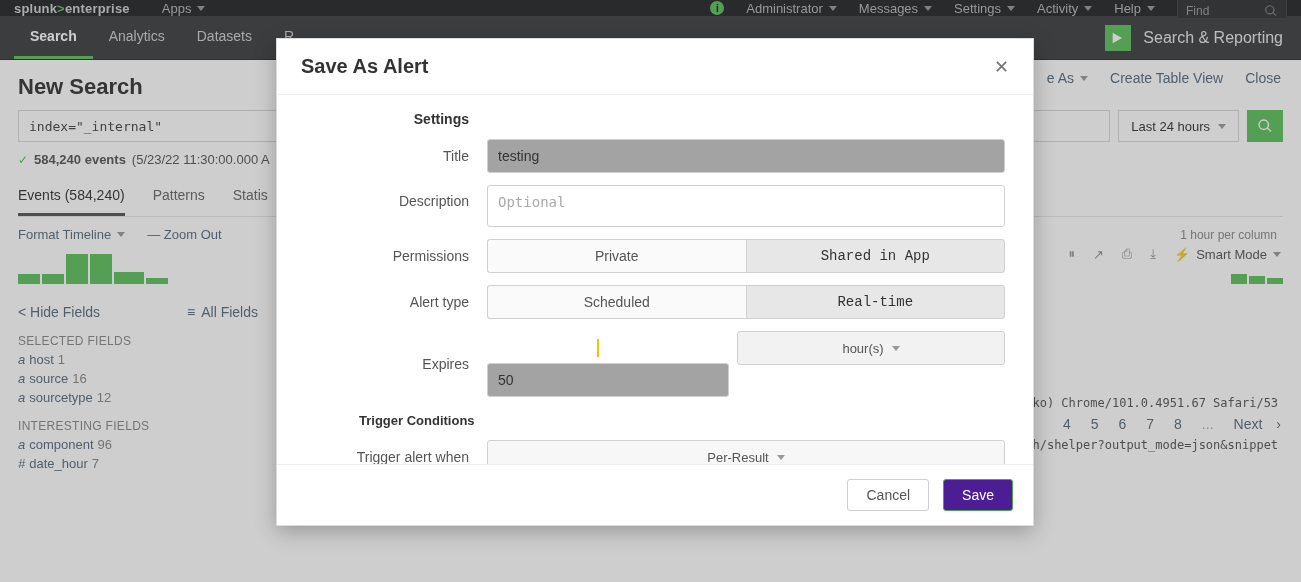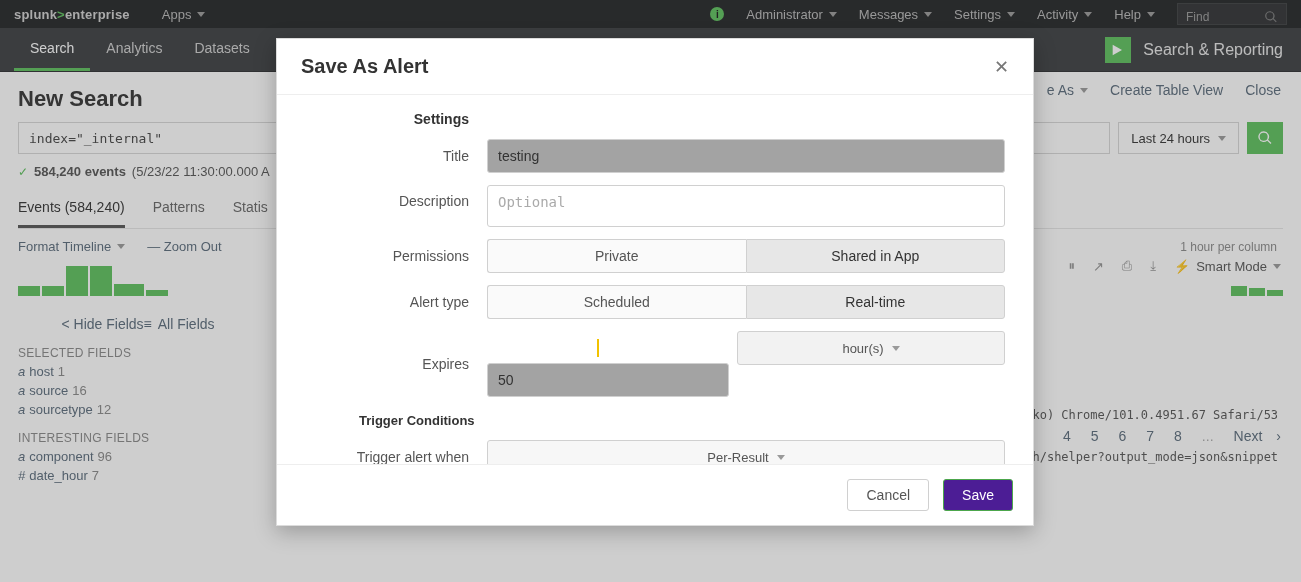--- a/index.html
+++ b/index.html
@@ -11,21 +11,21 @@
     overflow: hidden;
     position: relative;
     font-size: 13px;
     color: #333;
   }
 
   
   .topbar {
     background: #222426;
     color: #b8b8b8;
-    height: 28px;
+    height: 16px;
     display: flex;
     align-items: center;
     padding: 0 14px;
     font-size: 13px;
   }
   .brand { color: #d0d0d0; font-weight: 600; letter-spacing: .2px; }
   .brand .bracket { color: #5cc05c; font-weight: 700; }
   .topbar .apps { margin-left: 32px; display: flex; align-items: center; gap: 6px; cursor: pointer; }
   .topbar .right { margin-left: auto; display: flex; align-items: center; gap: 22px; }
   .topbar .right .item { display: flex; align-items: center; gap: 6px; cursor: pointer; }
@@ -48,21 +48,21 @@
   .navbar {
     background: #3b3e41;
     color: #d7d7d7;
     height: 44px;
     display: flex;
     align-items: stretch;
     padding: 0 0 0 14px;
     border-bottom: 1px solid #2c2e30;
   }
   .navbar .tab { padding: 12px 16px 10px; font-size: 14px; color: #cfcfcf; cursor: pointer; }
-  .navbar .tab.active { color: #fff; border-bottom: 3px solid #5cc05c; }
+  .navbar .tab.active { color: #fff; border-bottom: 3px solid #5cc05c; font-weight: bold; }
   .navbar .spacer { flex: 1; }
   .navbar .sr {
     display: flex; align-items: center; gap: 12px; padding-right: 18px;
     color: #e7e7e7; font-size: 16px; font-weight: 500;
   }
   .sr-logo {
     width: 26px; height: 26px; background: #5cc05c; display: flex; align-items: center; justify-content: center;
   }
   .sr-logo svg { fill: #fff; }
 
@@ -104,21 +104,21 @@
   .hourper { margin-left: auto; color: #8a8a8a; font-size: 12px; padding-right: 6px;}
 
   .timeline { margin-top: 6px; display: flex; align-items: flex-end; gap: 2px; height: 36px;}
   .timeline .bar { background: #5cc05c; width: 22px; }
   .timeline .b1 { height: 10px;} .timeline .b2 {height: 30px;} .timeline .b3{height:30px;}
   .timeline .b4{height:12px;width:30px;} .timeline .b5{height:6px;}
   .timeline-right { margin-left: auto; display: flex; align-items: flex-end; gap: 2px;}
 
   .fields-row { margin-top: 20px; display: flex; gap: 16px;}
   .leftcol { width: 240px; }
-  .fhdr { display: flex; justify-content: center; color: #5a6b7b; font-size: 14px; margin-bottom: 14px;}
+  .fhdr { display: flex; justify-content: space-between; color: #5a6b7b; font-size: 14px; margin-bottom: 14px;}
   .fhdr .af { display: flex; align-items: center; gap: 6px;}
   .sect { color: #888; font-size: 12px; letter-spacing: .3px; margin: 6px 0 4px;}
   .fld { color: #5a6b7b; margin: 4px 0; font-size: 13px;}
   .fld .a { font-style: italic; color: #5a6b7b; margin-right: 4px;}
   .fld .n { color: #888; margin-left: 4px;}
 
   .evlog {
     color: #555; font-family: Menlo, Consolas, monospace; font-size: 12px;
     padding-left: 16px;
   }
@@ -165,21 +165,21 @@
     border:1px solid #d0d0d0; height:42px; padding:8px 10px; width:100%; font-size:14px; color:#333;
     background:#fff; resize:none; border-radius:3px;
   }
   ::placeholder{color:#aaa;}
   .seg { display:flex; width:100%; }
   .seg .opt {
     flex:1; text-align:center; border:1px solid #d0d0d0; height:34px; line-height:32px;
     font-size:14px; color:#555; cursor:pointer; background:#fafafa;
   }
   .seg .opt:first-child{border-radius:3px 0 0 3px; border-right:none;}
-  .seg .opt:last-child{border-radius:0 3px 3px 0;}
+  .seg .opt:last-child{border-radius:0 3px 3px 0;font-family:Liberation Mono, monospace;}
   .seg .opt.active{ background:#e7e7e7; color:#333;}
   .exp-row{ display:flex; gap:8px; width:100%;}
   .exp-row .txtin{flex:1;margin-top:32px;}
   .exp-row .sel{
     width:268px; border:1px solid #d0d0d0; height:34px; display:flex; align-items:center; justify-content:center;
     gap:8px; background:#f2f2f2; color:#555; border-radius:3px; cursor:pointer;
   }
   .fullsel{
     width:100%; border:1px solid #d0d0d0; height:34px; display:flex; align-items:center; justify-content:center;
     gap:8px; background:#f7f7f7; color:#555; border-radius:3px; cursor:pointer;

